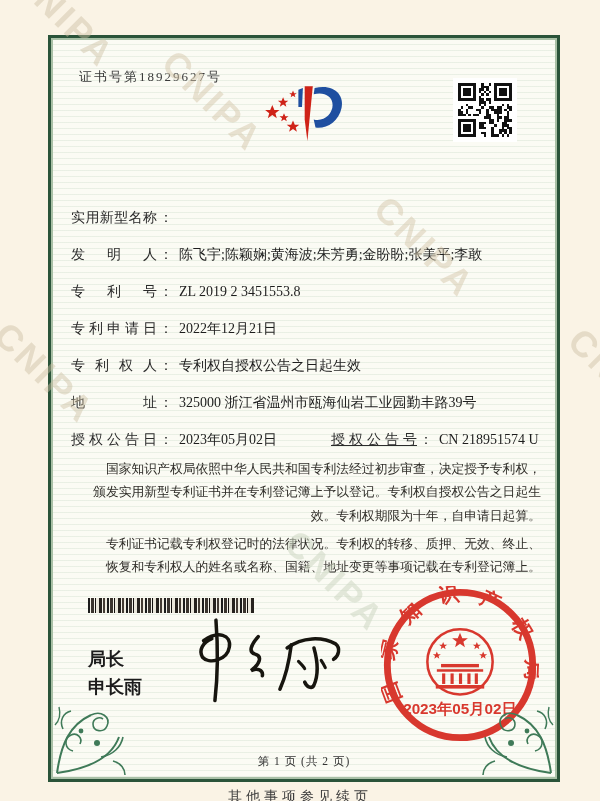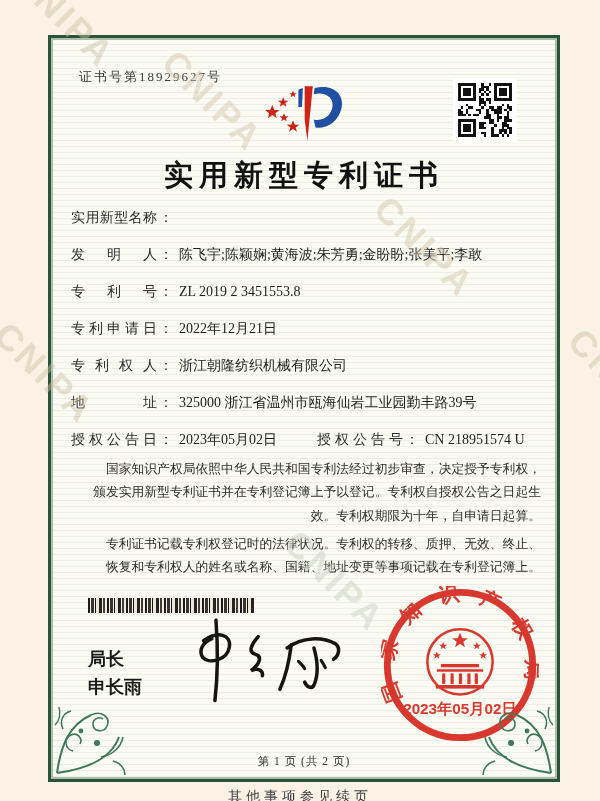--- a/index.html
+++ b/index.html
@@ -30,21 +30,21 @@
   .page-title{
     position:absolute;left:0;right:0;top:118px;text-align:center;
     font-size:29px;font-weight:bold;letter-spacing:6px;color:#111;
   }
   .fields{position:absolute;left:20px;right:16px;top:170px;}
   .frow{display:flex;align-items:flex-start;height:37px;font-size:14px;line-height:19px;}
   .lbl{display:inline-block;width:86px;text-align:justify;text-align-last:justify;color:#2b2b2b;flex:none;}
   .colon{flex:none;margin:0 6px 0 2px;color:#2b2b2b;}
   .val{color:#1d1d1d;}
   .val-fixed{width:138px;flex:none;}
-  .lbl2{display:inline-block;width:86px;text-align:justify;text-align-last:justify;color:#2b2b2b;flex:none;margin-left:0;}
+  .lbl2{display:inline-block;width:86px;text-align:justify;text-align-last:justify;color:#2b2b2b;flex:none;margin-left:14px;text-decoration:underline;}
   .paras{position:absolute;left:18px;right:16px;top:420px;font-size:12.8px;line-height:1.82;color:#2f2d28;text-align:right;}
   .paras p{margin:0 0 5px 0;text-indent:2em;}
   .barcode{
     position:absolute;left:37px;top:560px;width:166px;height:15px;
     background:repeating-linear-gradient(90deg,
       #1c1c1c 0 2px,#f5f3ea 2px 3px,#3a342e 3px 6px,#f5f3ea 6px 7px,
       #14110f 7px 8px,#e9e6da 8px 11px,#26221e 11px 14px,#f5f3ea 14px 15px,
       #443c34 15px 17px,#efece0 17px 19px);
   }
   .signer{position:absolute;left:37px;top:607px;font-size:18px;line-height:28px;color:#1c1c1c;font-weight:bold;}
@@ -221,21 +221,20 @@
             <rect x="13" y="20" width="1" height="1"></rect>
             <rect x="14" y="20" width="1" height="1"></rect>
             <rect x="15" y="20" width="1" height="1"></rect>
             <rect x="17" y="20" width="1" height="1"></rect>
             <rect x="19" y="20" width="1" height="1"></rect>
           </g>
       </g>
     </svg>
   </div>
 
-  <div class="page-title">实用新型专利证书</div>
 
   <div class="fields">
     <div class="frow">
       <span class="lbl">实用新型名称</span>
         <span class="colon">：</span>
     </div>
     <div class="frow">
       <span class="lbl">发明人</span>
         <span class="colon">：</span>
       <span class="val">陈飞宇;陈颖娴;黄海波;朱芳勇;金盼盼;张美平;李敢</span>
@@ -246,21 +245,21 @@
       <span class="val">ZL 2019 2 3451553.8</span>
     </div>
     <div class="frow">
       <span class="lbl">专利申请日</span>
         <span class="colon">：</span>
       <span class="val">2022年12月21日</span>
     </div>
     <div class="frow">
       <span class="lbl">专利权人</span>
         <span class="colon">：</span>
-      <span class="val">浙江朝隆纺织机械有限公司</span>
+      <span class="val">专利权自授权公告之日起生效</span>
     </div>
     <div class="frow">
       <span class="lbl">地址</span>
         <span class="colon">：</span>
       <span class="val">325000 浙江省温州市瓯海仙岩工业园勤丰路39号</span>
     </div>
     <div class="frow">
       <span class="lbl">授权公告日</span>
         <span class="colon">：</span>
       <span class="val val-fixed">2023年05月02日</span>

